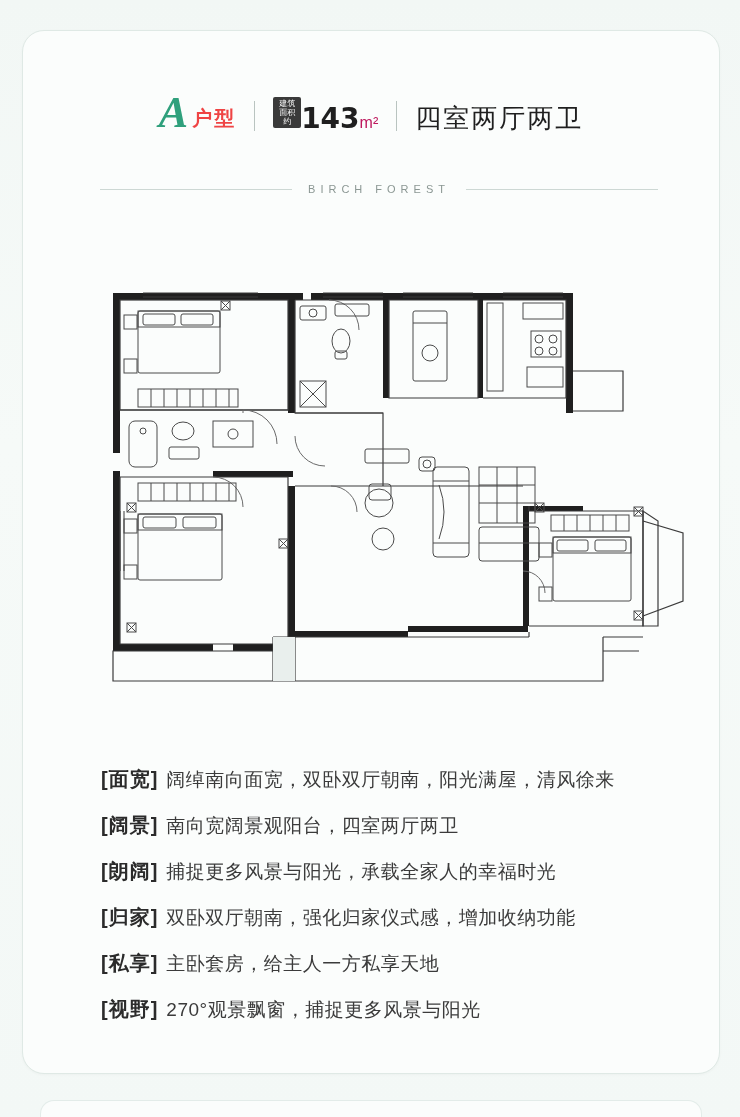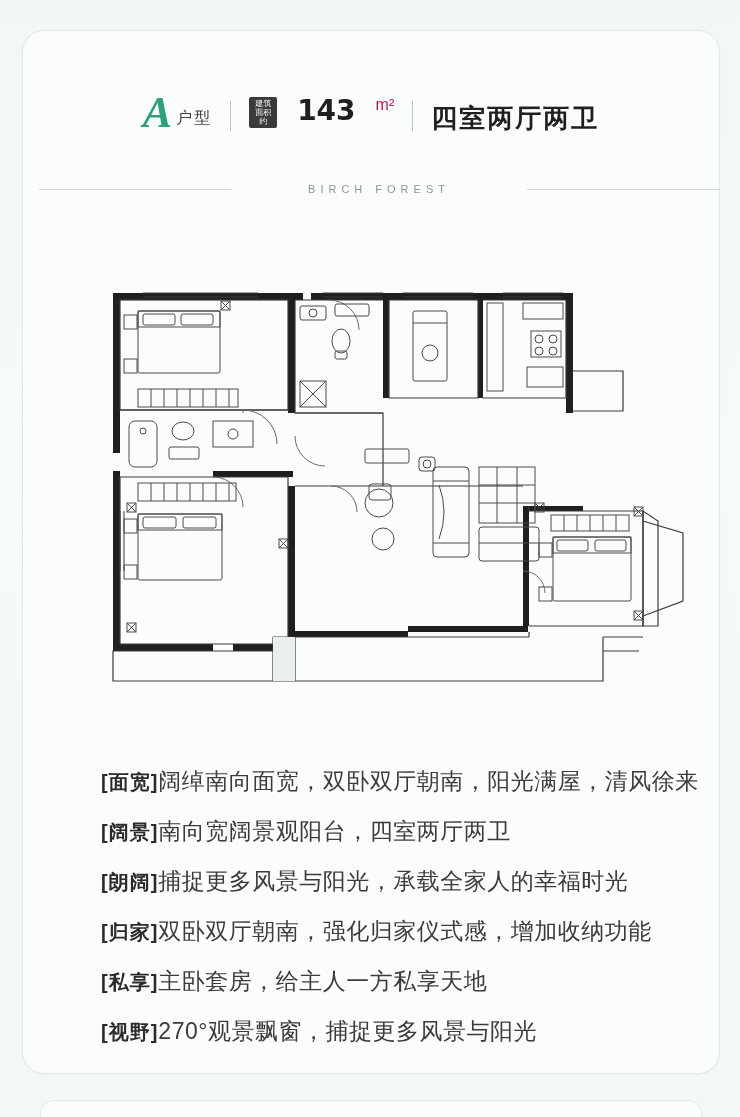--- a/index.html
+++ b/index.html
@@ -59,36 +59,36 @@
     font-family: "Liberation Serif", serif;
     font-size: 44px;
     line-height: 40px;
     color: #2fa07c;
     font-style: italic;
     font-weight: 700;
     margin-right: 4px;
     letter-spacing: 0px;
   }
   .htype {
-    font-size: 16px;
-    font-weight: 400;
-    color: #404040;
+    font-size: 20px;
+    font-weight: 700;
+    color: #ef4444;
     letter-spacing: 2px;
     line-height: 30px;
   }
   .vbar {
     width: 1px;
     height: 30px;
     background: #b9c4c0;
     margin: 0 18px 2px 18px;
   }
   .area-badge {
     display: flex;
-    align-items: flex-start;
-    gap: 20px;
+    align-items: flex-end;
+    gap: 0;
   }
   .badge-tag {
     font-size: 8px;
     line-height: 9px;
     color: #ffffff;
     background: #3a3a3a;
     padding: 2px 3px;
     border-radius: 2px;
     text-align: center;
     letter-spacing: 0px;
@@ -103,35 +103,35 @@
     font-family: "DejaVu Sans", sans-serif;
   }
   .area-unit {
     font-size: 16px;
     color: #be185d;
     line-height: 16px;
     margin-bottom: 2px;
   }
   .rooms {
     font-size: 26px;
-    font-weight: 700;
+    font-weight: 400;
     color: #1f1f1f;
     letter-spacing: 2px;
     line-height: 30px;
   }
 
   
   .subline {
     position: absolute;
     left: 16px;
     right: 0;
     top: 152px;
     display: flex;
     align-items: center;
-    justify-content: space-between;
+    justify-content: center;
   }
   .rule {
     width: 192px;
     height: 1px;
     background: #cdd8d4;
   }
   .brand {
     font-size: 11px;
     letter-spacing: 5px;
     color: #8b9793;
@@ -165,22 +165,23 @@
     text-align: right;
   }
   .f-tag {
     font-size: 20px;
     font-weight: 700;
     color: #2b2b2b;
     letter-spacing: 1px;
     flex: 0 0 auto;
   }
   .f-text {
-    font-size: 23px;
+    font-size: 19px;
     color: #3b3b3b;
+    margin-left: 8px;
     letter-spacing: 0.5px;
   }
 </style>
 </head>
 <body>
 
 <div class="page">
   <div class="card">
 
     <div class="header">

